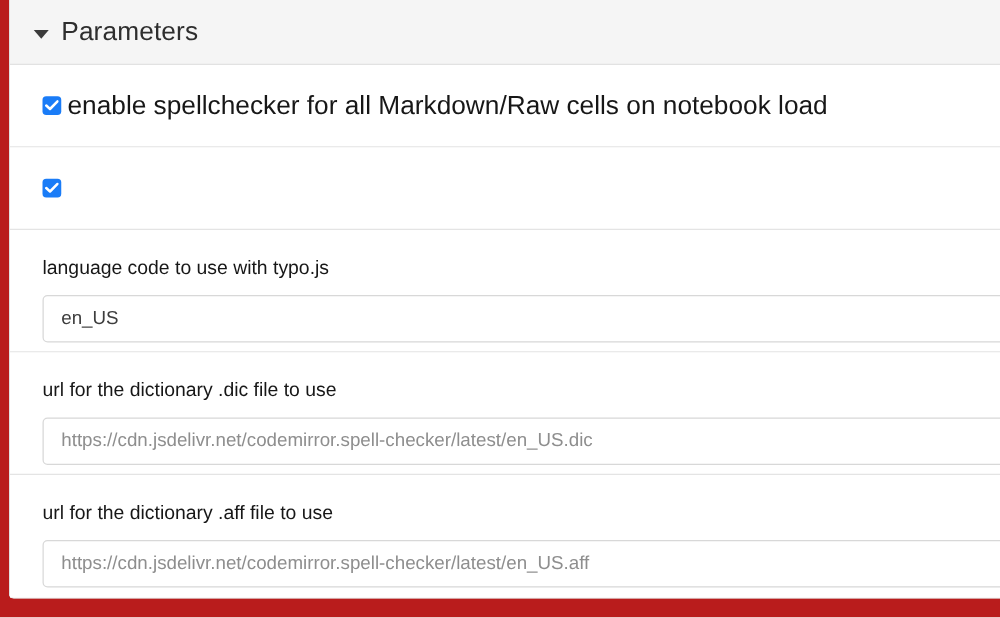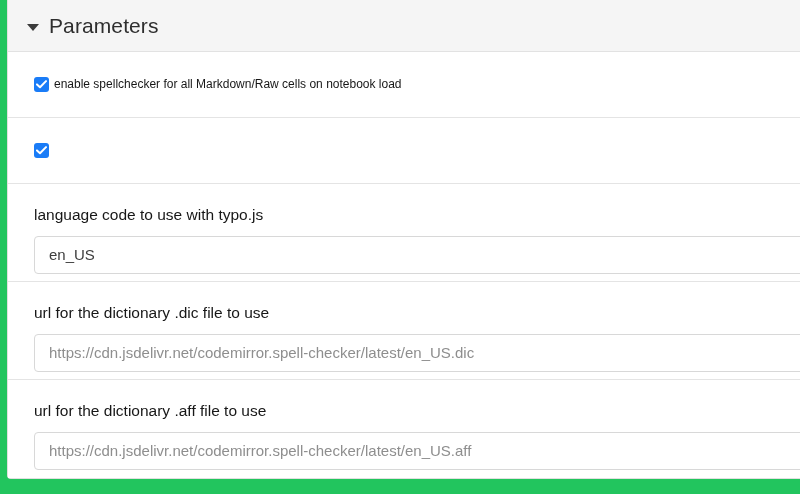--- a/index.html
+++ b/index.html
@@ -10,21 +10,21 @@
     background: #ffffff;
     font-family: "Liberation Sans", sans-serif;
     -webkit-font-smoothing: antialiased;
   }
 
   .page {
     position: relative;
     width: 800px;
     height: 494px;
     overflow: hidden;
-    background: #22c55e;
+    background: #b91c1c;
   }
 
   
   .panel {
     position: absolute;
     left: 7px;
     top: 0px;
     width: 820px;              
     border: 1px solid #e0e0e0;
     border-top: none;
@@ -95,21 +95,21 @@
     flex: 0 0 auto;
     margin-right: 5px;
     cursor: pointer;
   }
   .checkbox svg {
     position: absolute;
     left: 2px;
     top: 3px;
   }
   .check-label {
-    font-size: 12px;
+    font-size: 21px;
     color: #171717;
     line-height: 1.2;
     cursor: default;
   }
 
   
   .field-label {
     font-size: 15.5px;
     color: #171717;
     display: block;

